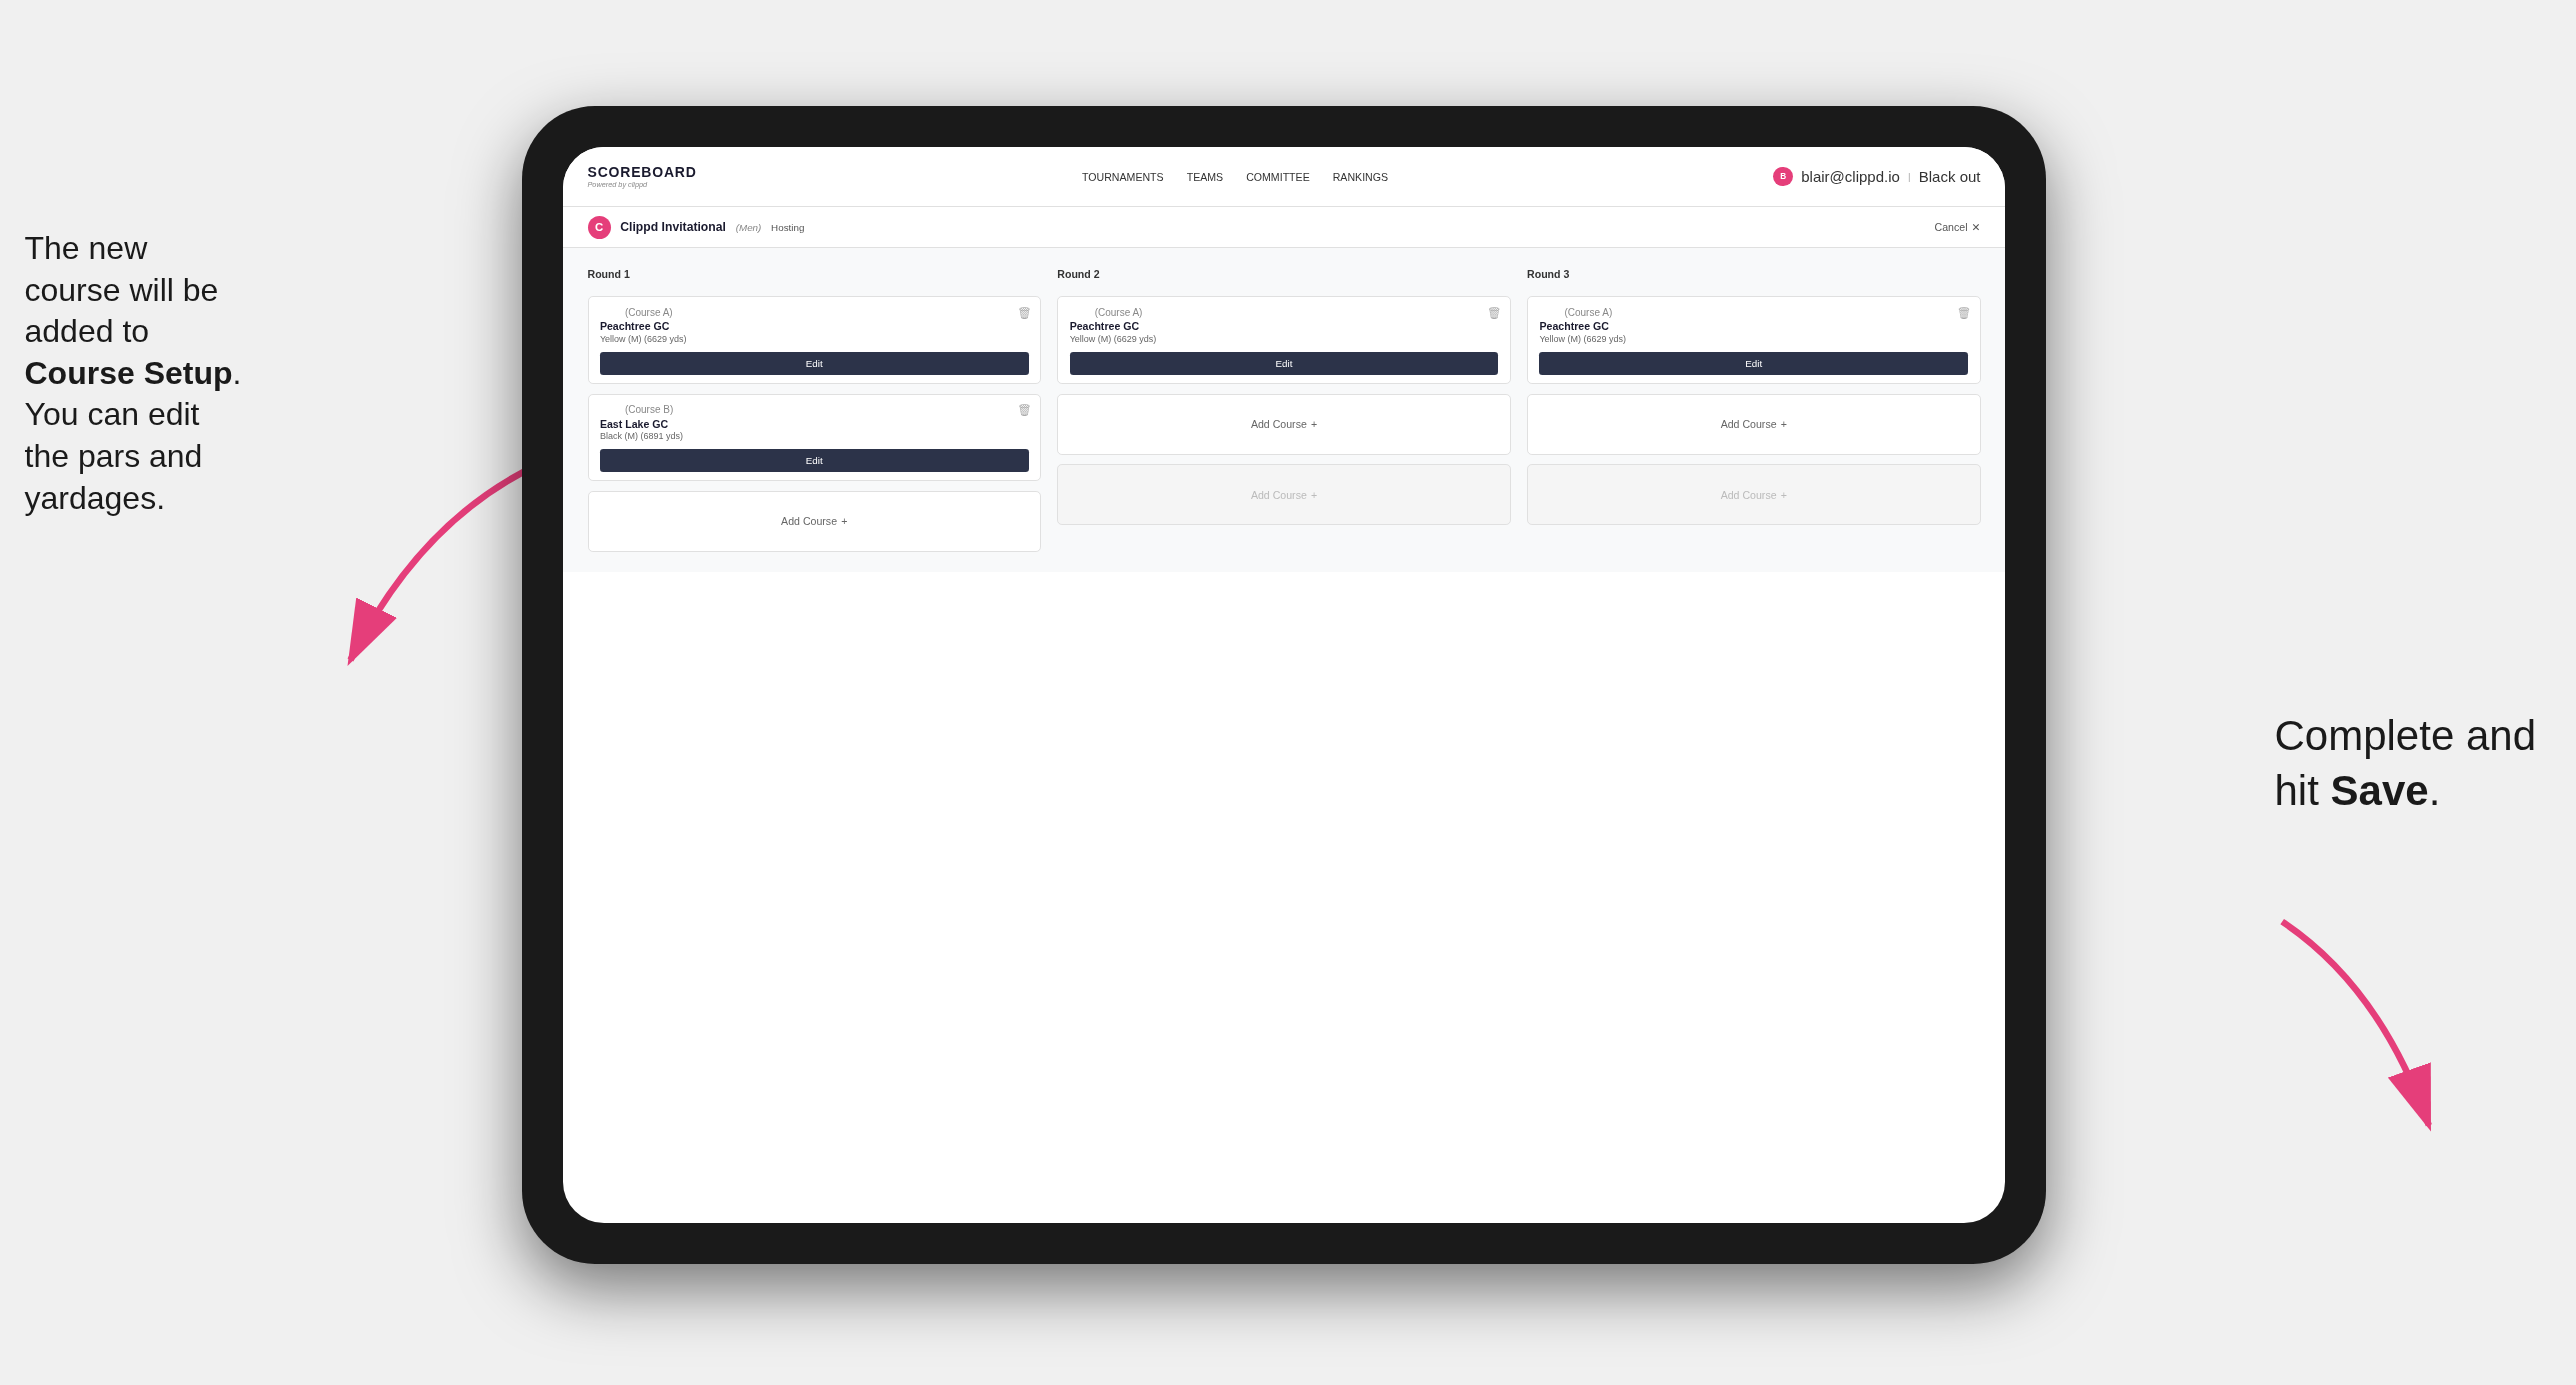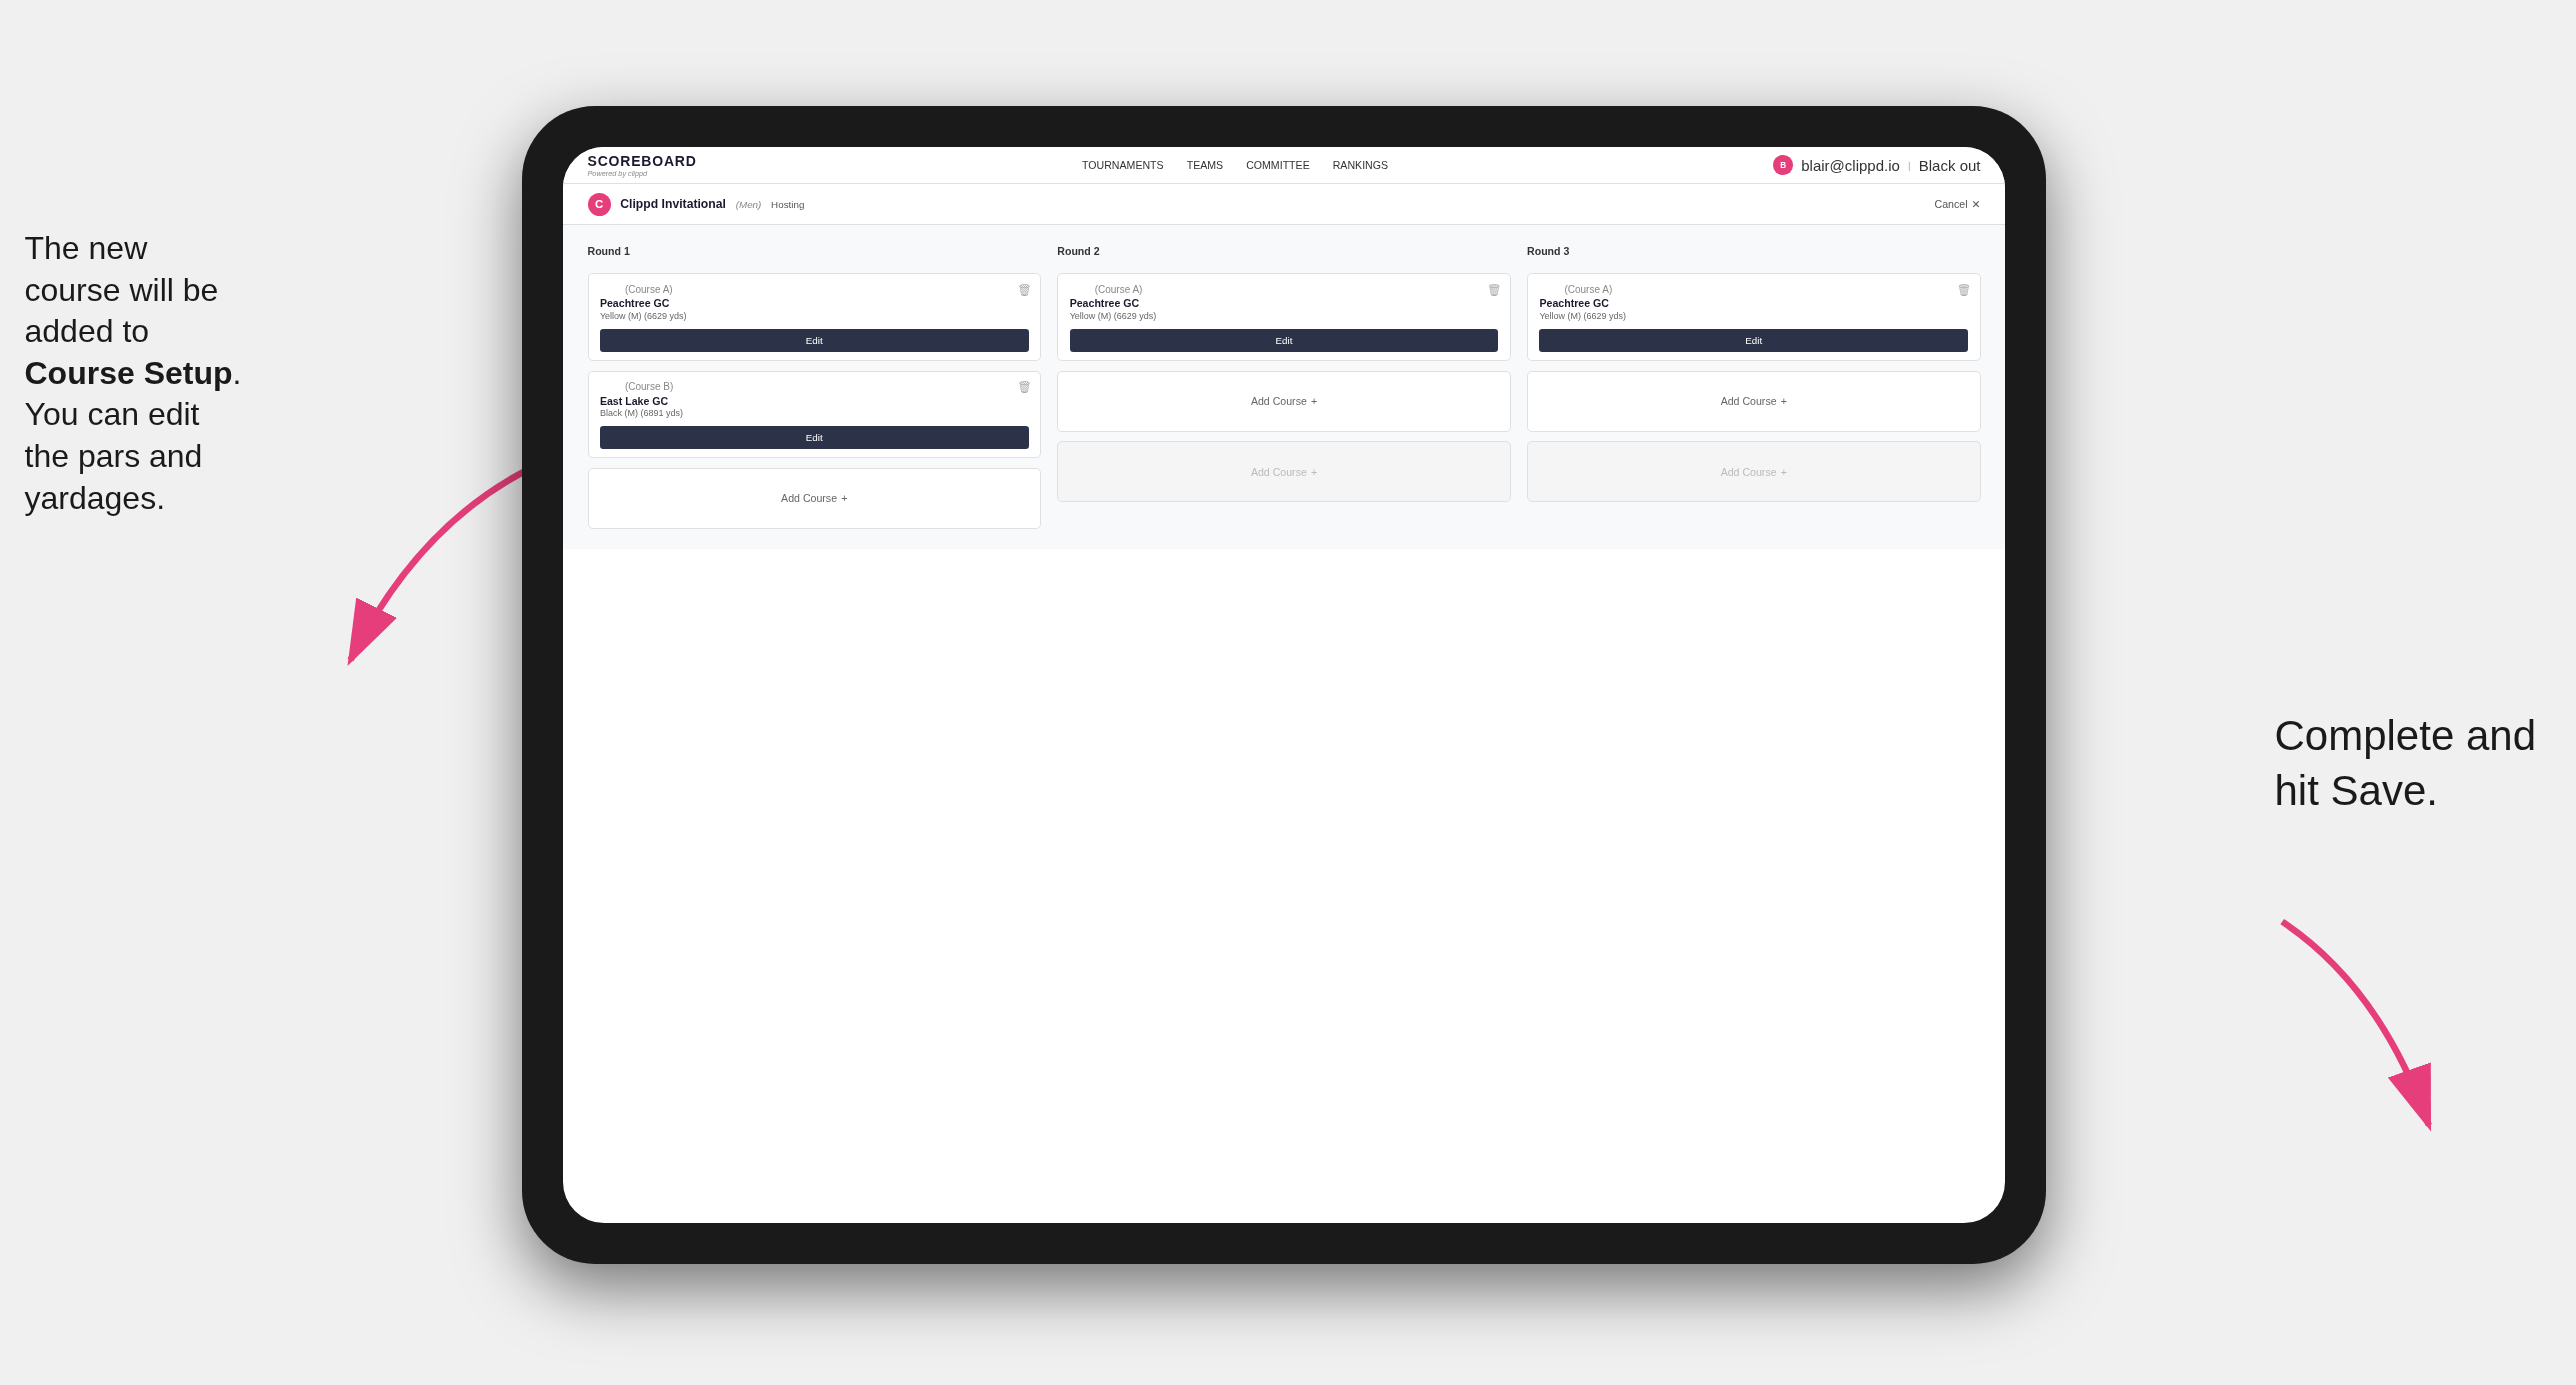--- a/index.html
+++ b/index.html
@@ -28,21 +28,21 @@
     .annotation-right {
       position: absolute;
       right: 24.5px;
       top: 709px;
       width: 277px;
       font-size: 42px;
       line-height: 1.3;
       color: #1a1a1a;
       text-align: left;
     }
-    .annotation-right strong { font-weight: 400; }
+    .annotation-right strong { font-weight: 700; }
 
     
     .tablet {
       position: absolute;
       left: 522px;
       top: 106px;
       width: 1524px;
       height: 1158px;
       background: #1a1a1a;
       border-radius: 73px;
@@ -58,21 +58,21 @@
       background: #ffffff;
       border-radius: 41px;
       overflow: hidden;
     }
 
     
     .top-nav {
       background: #ffffff;
       border-bottom: 0.8px solid #e0e0e0;
       padding: 0 24.5px;
-      height: 37px;
+      height: 60px;
       display: flex;
       align-items: center;
       justify-content: space-between;
     }
 
     .nav-logo {
       display: flex;
       align-items: center;
       gap: 6.5px;
     }

